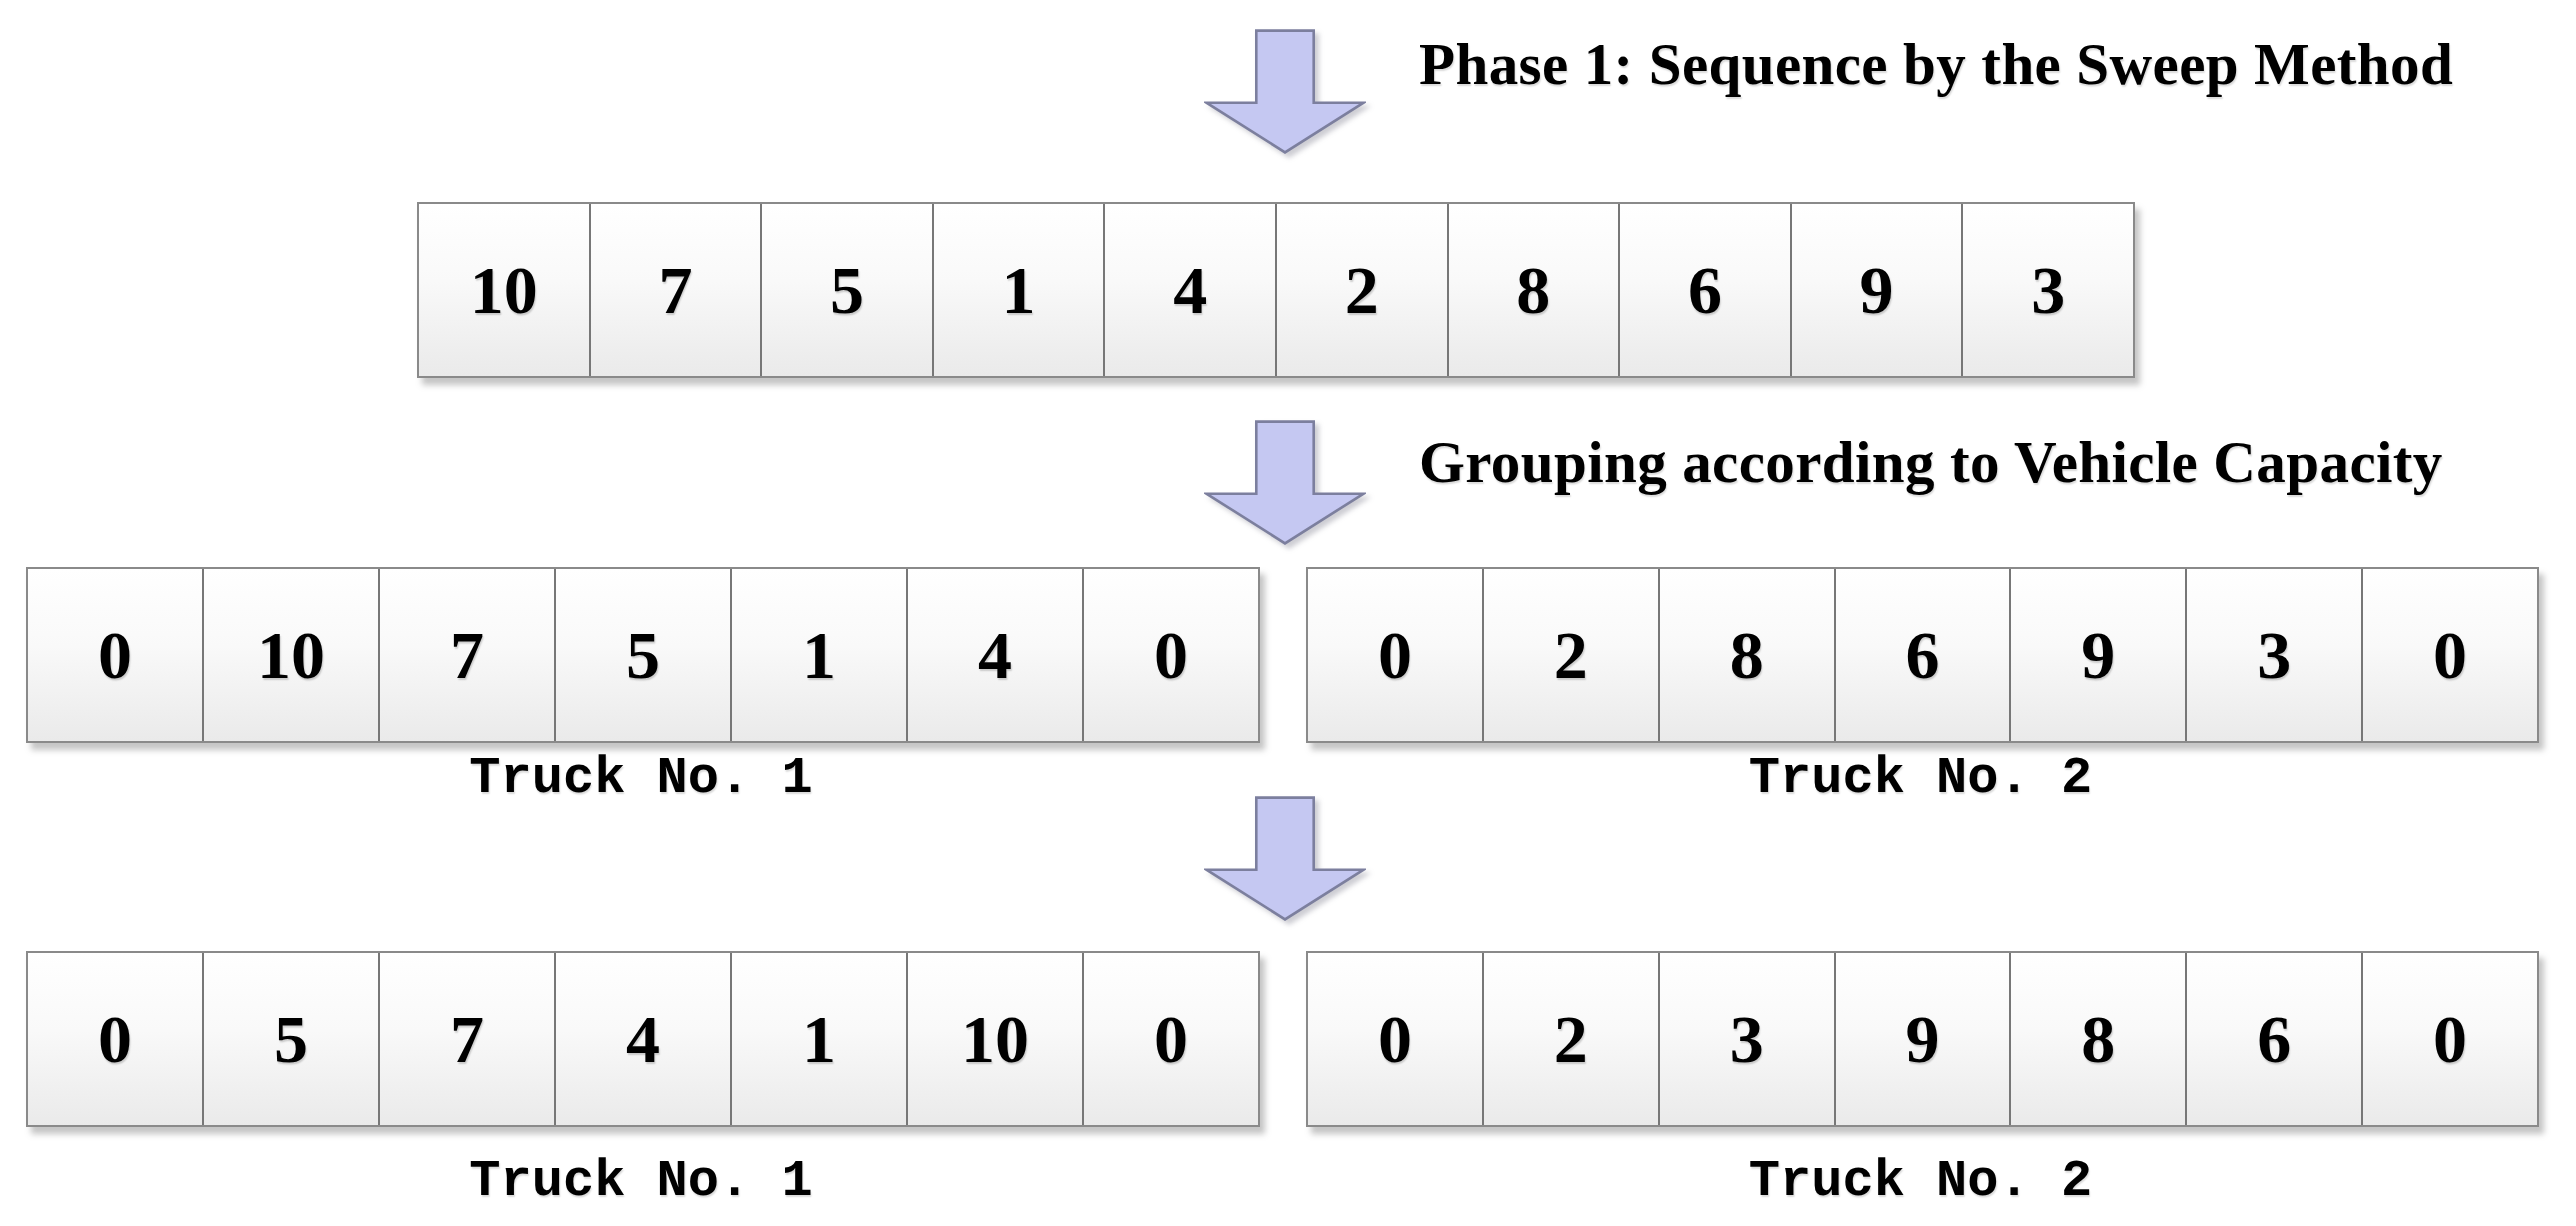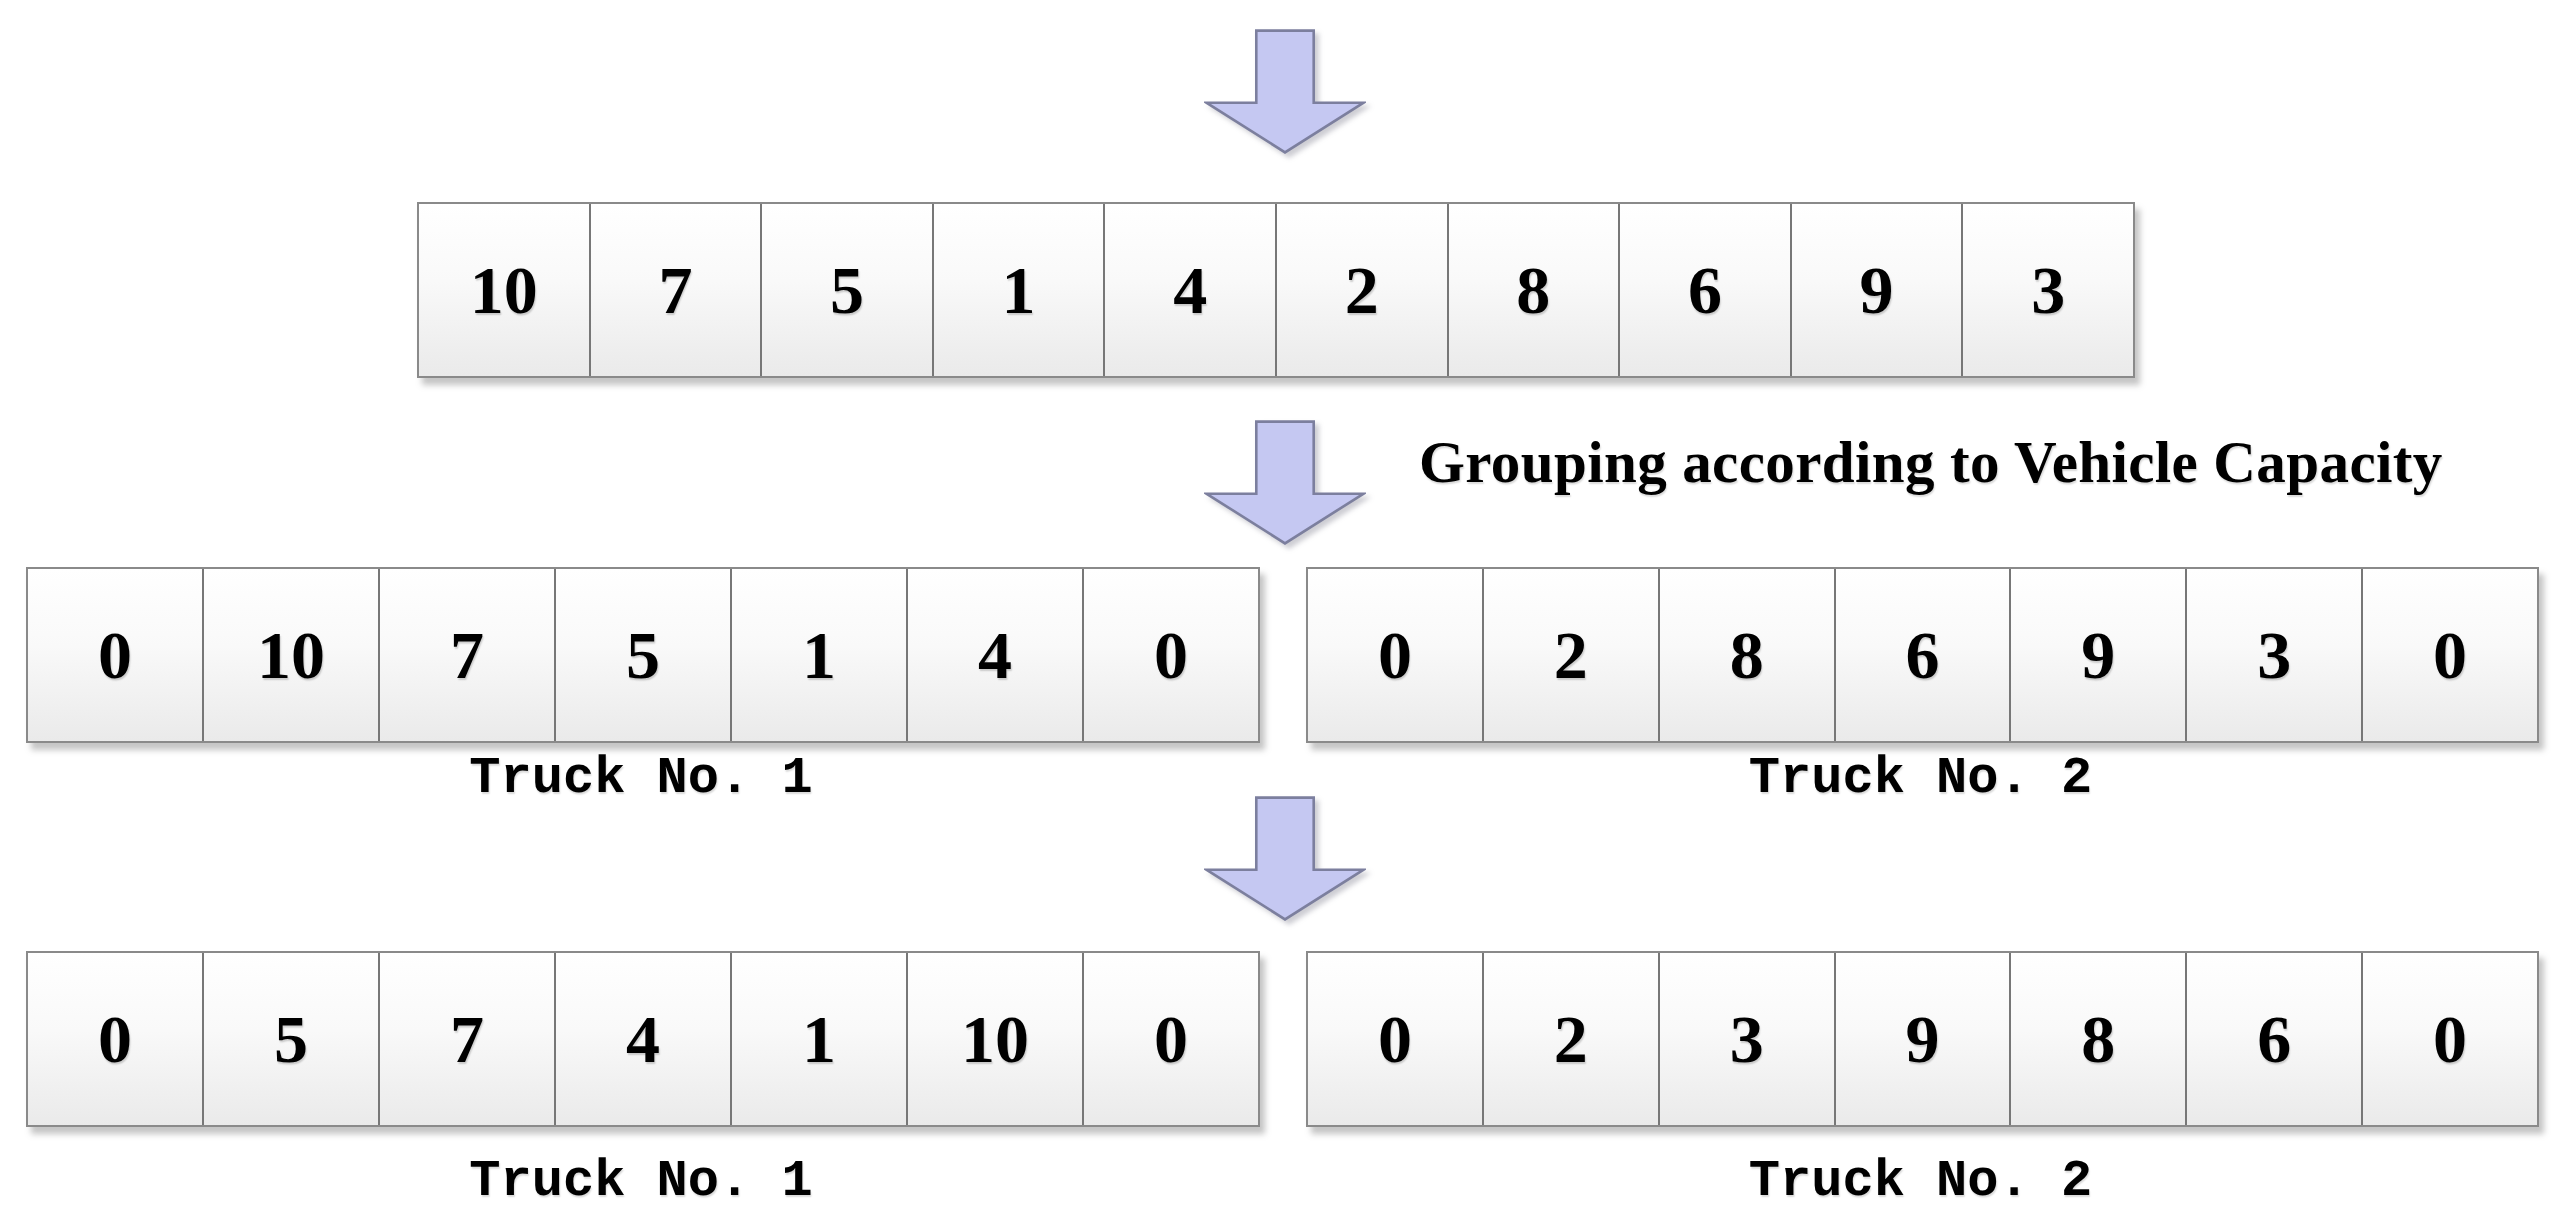--- a/index.html
+++ b/index.html
@@ -89,20 +89,21 @@
   #optimized-truck2-caption { left: 1306px; width: 1229px; top: 1156px; }
 </style>
 </head>
 <body>
 
 <div id="canvas">
 
   <svg id="arrow-phase1" class="step-arrow" viewBox="0 0 186 146">
     <polygon points="60,3 126,3 126,86 183,86 93,143 3,86 60,86" fill="#c5c8f2"></polygon>
   </svg>
+  <div id="heading-phase1" class="heading">Phase 1: Sequence by the Sweep Method</div>
 
   <div id="sequence-row" class="cells-row">
     <div class="cell">10</div>
     <div class="cell">7</div>
     <div class="cell">5</div>
     <div class="cell">1</div>
     <div class="cell">4</div>
     <div class="cell">2</div>
     <div class="cell">8</div>
     <div class="cell">6</div>

